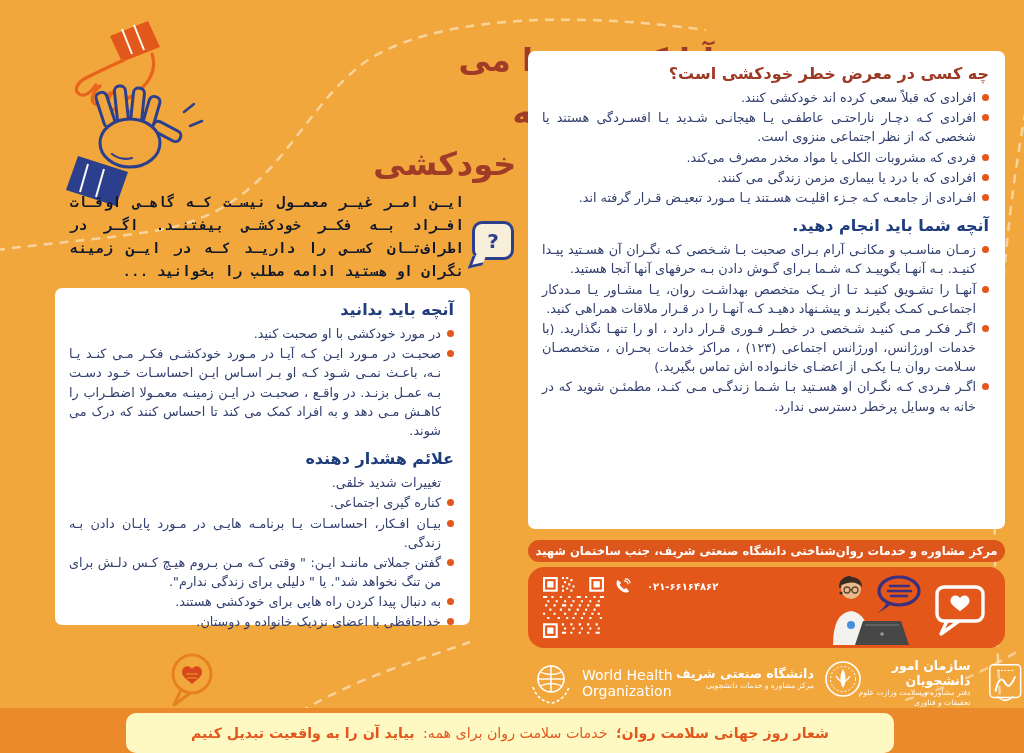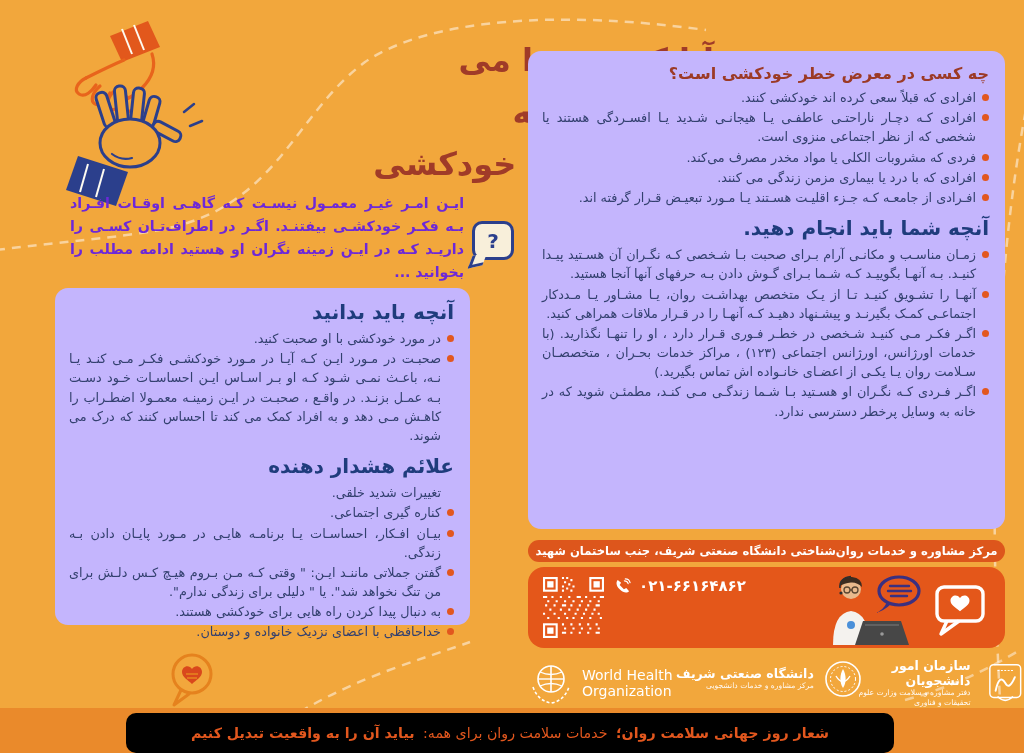--- a/index.html
+++ b/index.html
@@ -7,69 +7,69 @@
           font-family:"DejaVu Sans","Liberation Sans",sans-serif;}
   svg{display:block;}
   .decor{position:absolute;inset:0;pointer-events:none;}
 
   
   .title{position:absolute;top:34px;left:322px;width:392px;direction:rtl;text-align:right;
          color:#A03B28;font-weight:800;font-size:32px;line-height:52px;}
 
   
   .intro{position:absolute;top:192px;left:70px;width:394px;direction:rtl;text-align:justify;
-         color:#6d28d9;font-weight:700;font-size:14.2px;line-height:1.62;}
+         color:#0f172a;font-weight:700;font-size:14.2px;line-height:1.62;font-family:Liberation Mono, monospace;}
 
   
   .qbubble{position:absolute;left:472px;top:221px;width:36px;height:33px;background:#F8EFDA;
            border:3px solid #2B3F8C;border-radius:10px;color:#2B3F8C;font-weight:800;font-size:20px;
            display:flex;align-items:center;justify-content:center;}
   .qbubble::after{content:"";position:absolute;left:-4px;bottom:-10px;width:10px;height:10px;
            background:#F8EFDA;border-left:3px solid #2B3F8C;border-bottom:3px solid #2B3F8C;
            transform:skew(-32deg) rotate(-14deg);}
 
   
-  .card{position:absolute;background:#c4b5fd;border-radius:13px;box-sizing:border-box;direction:rtl;}
+  .card{position:absolute;background:#ffffff;border-radius:7px;box-sizing:border-box;direction:rtl;}
   .card-right{left:528px;top:51px;width:477px;height:478px;padding:10px 16px 8px 14px;}
   .card-left{left:55px;top:288px;width:415px;height:337px;padding:10px 16px 24px 14px;}
   .h-maroon{color:#9C3A26;font-size:16px;font-weight:800;margin:3px 0 5px;}
-  .h-navy{color:#1F3C7C;font-size:20px;font-weight:800;margin:9px 0 5px;}
+  .h-navy{color:#1F3C7C;font-size:16px;font-weight:800;margin:9px 0 5px;}
   .list{display:block;}
   .bullet-item{display:flex;gap:6px;color:#33406F;font-weight:400;font-size:12.8px;
                line-height:1.5;text-align:justify;margin-bottom:1px;}
   .dot{flex:none;width:7px;height:7px;border-radius:50%;background:#E2571E;margin-top:6px;}
   .warning .bullet-item:first-child .dot{opacity:0;}
 
   
   .strip{position:absolute;left:528px;top:540px;width:477px;height:22px;background:#DD561C;
          border-radius:12px;color:#fff;font-weight:700;font-size:11.6px;line-height:22px;
          text-align:center;direction:rtl;}
 
   
   .contact{position:absolute;left:528px;top:567px;width:477px;height:81px;background:#E4571A;
            border-radius:16px;}
   .qr{position:absolute;left:15px;top:10px;width:61px;height:61px;}
   .contact-rows{position:absolute;left:86px;top:9px;display:flex;flex-direction:column;gap:3px;}
   .crow{display:flex;align-items:center;gap:8px;height:20px;color:#fff;font-weight:700;
         font-size:12px;letter-spacing:.3px;}
-  .crow .num{direction:ltr;font-size:15px;letter-spacing:1px;}
+  .crow .num{direction:ltr;font-size:10px;letter-spacing:1px;margin-left:8px;}
   .scene{position:absolute;right:12px;top:4px;}
 
   
   .logo-group{position:absolute;display:flex;align-items:center;gap:8px;color:#fff;}
   .logo-who{left:528px;top:660px;}
   .logo-sharif{left:676px;top:658px;direction:rtl;text-align:right;}
   .logo-students{left:828px;top:658px;direction:rtl;text-align:right;gap:15px;}
   .logo-who .t{font-size:14px;font-weight:400;line-height:1.15;}
   .logo-fa .t{font-size:12.5px;font-weight:800;line-height:1.2;}
   .logo-fa .s{font-size:7.6px;font-weight:400;opacity:.95;line-height:1.35;}
 
   
   .band{position:absolute;left:0;top:708px;width:1024px;height:45px;background:#EA8A2B;}
-  .footer-bar{position:absolute;left:126px;top:713px;width:768px;height:40px;background:#000000;
+  .footer-bar{position:absolute;left:126px;top:713px;width:768px;height:40px;background:#fef9c3;
               border-radius:10px;direction:rtl;text-align:center;line-height:40px;
               color:#E2571E;font-size:14.2px;}
   .footer-bar .b{font-weight:800;}
   .footer-bar .r{font-weight:400;margin:0 4px;}
 
   .hands{position:absolute;left:48px;top:14px;}
   .heart-doodle{position:absolute;left:165px;top:650px;}
 </style>
 </head>
 <body>

